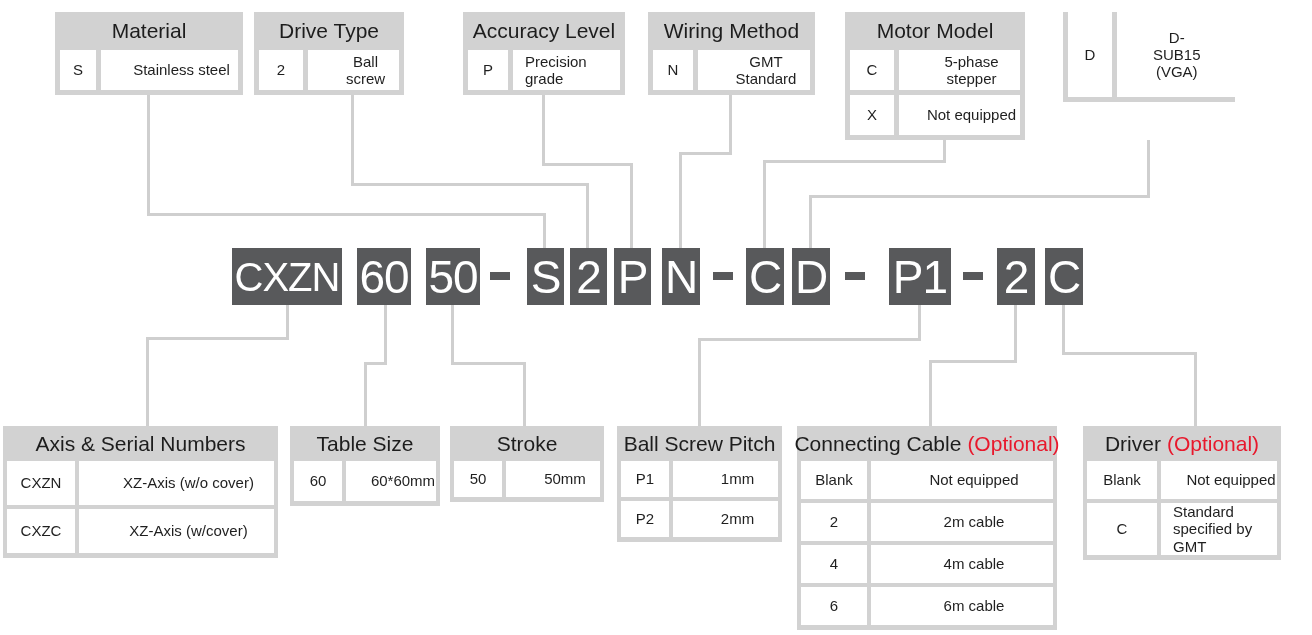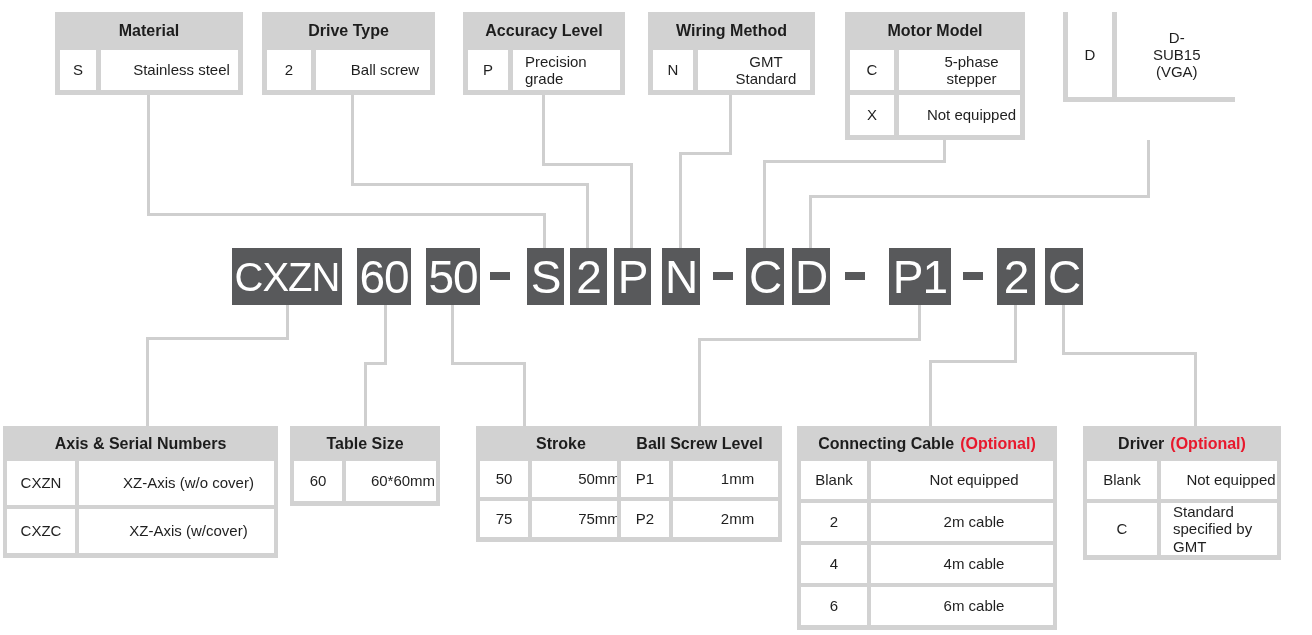--- a/index.html
+++ b/index.html
@@ -12,21 +12,21 @@
   
   .cb{
     position:absolute;top:248px;height:57px;background:#58595b;color:#ffffff;
     display:flex;align-items:center;justify-content:center;
     font-size:46px;letter-spacing:-1px;line-height:1;z-index:2;
   }
   .cb.wide{font-size:40px;letter-spacing:-1px;}
   .dash{position:absolute;top:272px;width:20px;height:8px;background:#58595b;z-index:2;}
   
   .box{position:absolute;background:#d2d2d2;z-index:2;}
-  .hdr{display:flex;align-items:center;justify-content:center;font-size:16px;color:#1d1d1d;white-space:nowrap;font-weight:bold;}
+  .hdr{display:flex;align-items:center;justify-content:center;font-size:21px;color:#1d1d1d;white-space:nowrap;}
   .tbox .hdr{height:38px;}
   .bbox .hdr{height:35px;}
   .rows{display:flex;flex-direction:column;gap:5px;padding:0 5px 5px;}
   .bbox .rows{gap:4px;padding:0 4px 5px;}
   .row{display:flex;gap:5px;}
   .bbox .row{gap:4px;}
   .cell{
     background:#ffffff;display:flex;align-items:center;justify-content:center;
     font-size:15px;text-align:center;line-height:1.15;
   }
@@ -121,21 +121,21 @@
   <div class="box tbox" style="left:55px;top:12px;width:188px">
     <div class="hdr">Material</div>
     <div class="rows">
       <div class="row" style="min-height:40px">
         <div class="cell code" style="width:36px">S</div>
         <div class="cell desc">Stainless steel</div>
       </div>
     </div>
   </div>
 
-  <div class="box tbox" style="left:262px;top:12px;width:173px">
+  <div class="box tbox" style="left:254px;top:12px;width:150px">
     <div class="hdr">Drive Type</div>
     <div class="rows">
       <div class="row" style="min-height:40px">
         <div class="cell code" style="width:44px">2</div>
         <div class="cell desc">Ball screw</div>
       </div>
     </div>
   </div>
 
   <div class="box tbox" style="left:463px;top:12px;width:162px">
@@ -198,36 +198,32 @@
   <div class="box bbox" style="left:290px;top:426px;width:150px">
     <div class="hdr">Table Size</div>
     <div class="rows">
       <div class="row" style="min-height:40px">
         <div class="cell code" style="width:48px">60</div>
         <div class="cell desc">60*60mm</div>
       </div>
     </div>
   </div>
 
-  <div class="box bbox" style="left:476px;top:426px;width:170px">
+  <div class="box bbox" style="left:450px;top:426px;width:154px">
     <div class="hdr">Stroke</div>
     <div class="rows">
       <div class="row" style="min-height:36px">
         <div class="cell code" style="width:48px">50</div>
         <div class="cell desc">50mm</div>
       </div>
-      <div class="row" style="min-height:36px">
-        <div class="cell code" style="width:48px">75</div>
-        <div class="cell desc">75mm</div>
-      </div>
     </div>
   </div>
 
   <div class="box bbox" style="left:617px;top:426px;width:165px">
-    <div class="hdr">Ball Screw Level</div>
+    <div class="hdr">Ball Screw Pitch</div>
     <div class="rows">
       <div class="row" style="min-height:36px">
         <div class="cell code" style="width:48px">P1</div>
         <div class="cell desc">1mm</div>
       </div>
       <div class="row" style="min-height:36px">
         <div class="cell code" style="width:48px">P2</div>
         <div class="cell desc">2mm</div>
       </div>
     </div>

